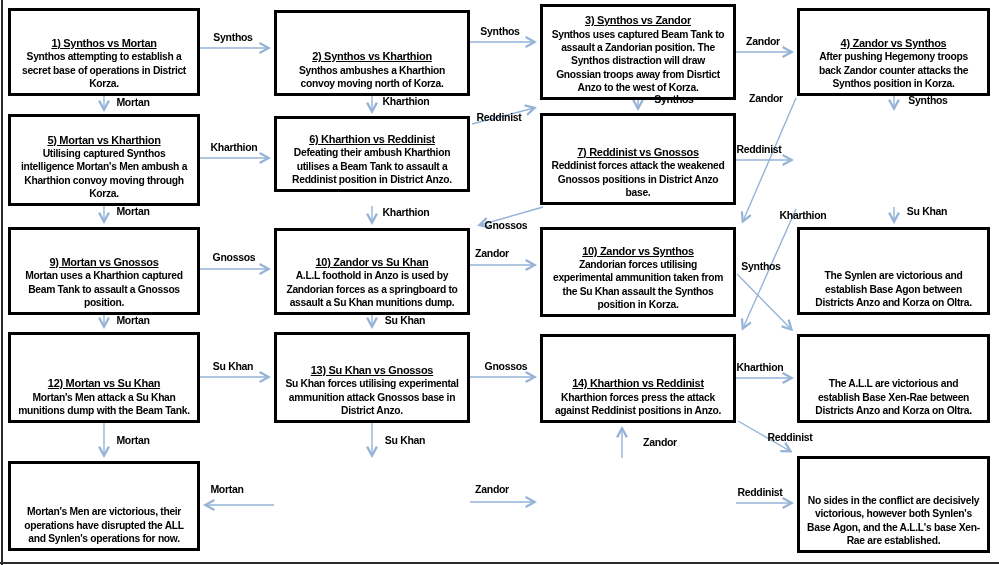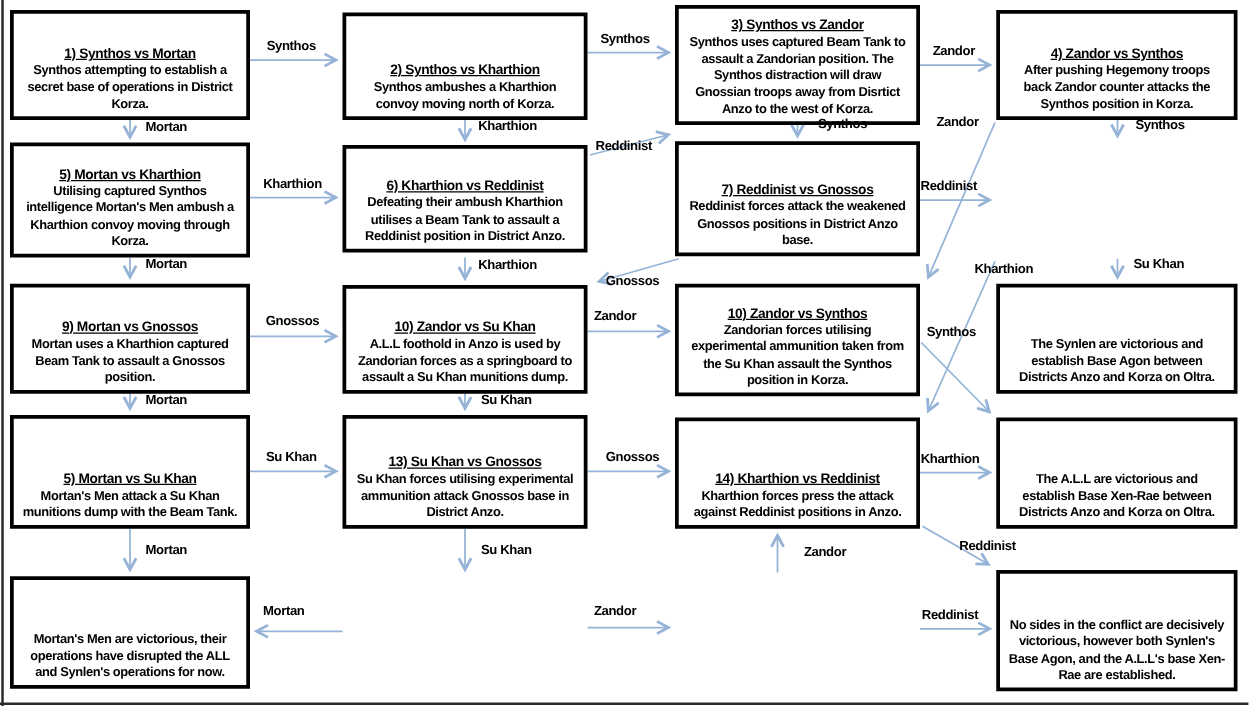--- a/index.html
+++ b/index.html
@@ -113,21 +113,21 @@
   </div>
   <div class="node" style="left:797px;top:8px;width:193px;height:88px">
     <div class="node-title">4) Zandor vs Synthos</div>
     <div class="node-body">After pushing Hegemony troops back Zandor counter attacks the Synthos position in Korza.</div>
   </div>
 
   <div class="node" style="left:8px;top:114px;width:192px;height:92px">
     <div class="node-title">5) Mortan vs Kharthion</div>
     <div class="node-body">Utilising captured Synthos intelligence Mortan's Men ambush a Kharthion convoy moving through Korza.</div>
   </div>
-  <div class="node" style="left:274px;top:116px;width:196px;height:86px">
+  <div class="node" style="left:274px;top:116px;width:196px;height:76px">
     <div class="node-title">6) Kharthion vs Reddinist</div>
     <div class="node-body">Defeating their ambush Kharthion utilises a Beam Tank to assault a Reddinist position in District Anzo.</div>
   </div>
   <div class="node" style="left:540px;top:113px;width:196px;height:92px">
     <div class="node-title">7) Reddinist vs Gnossos</div>
     <div class="node-body">Reddinist forces attack the weakened Gnossos positions in District Anzo base.</div>
   </div>
 
   <div class="node" style="left:8px;top:227px;width:192px;height:88px">
     <div class="node-title">9) Mortan vs Gnossos</div>
@@ -139,21 +139,21 @@
   </div>
   <div class="node" style="left:540px;top:227px;width:196px;height:90px">
     <div class="node-title">10) Zandor vs Synthos</div>
     <div class="node-body">Zandorian forces utilising experimental ammunition taken from the Su Khan assault the Synthos position in Korza.</div>
   </div>
   <div class="node" style="left:797px;top:227px;width:193px;height:88px">
     <div class="node-body">The Synlen are victorious and establish Base Agon between Districts Anzo and Korza on Oltra.</div>
   </div>
 
   <div class="node" style="left:8px;top:332px;width:192px;height:91px">
-    <div class="node-title">5) Mortan vs Su Khan</div>
+    <div class="node-title">12) Mortan vs Su Khan</div>
     <div class="node-body">Mortan's Men attack a Su Khan munitions dump with the Beam Tank.</div>
   </div>
   <div class="node" style="left:274px;top:332px;width:196px;height:91px">
     <div class="node-title">13) Su Khan vs Gnossos</div>
     <div class="node-body">Su Khan forces utilising experimental ammunition attack Gnossos base in District Anzo.</div>
   </div>
   <div class="node" style="left:540px;top:334px;width:196px;height:89px">
     <div class="node-title">14) Kharthion vs Reddinist</div>
     <div class="node-body">Kharthion forces press the attack against Reddinist positions in Anzo.</div>
   </div>

